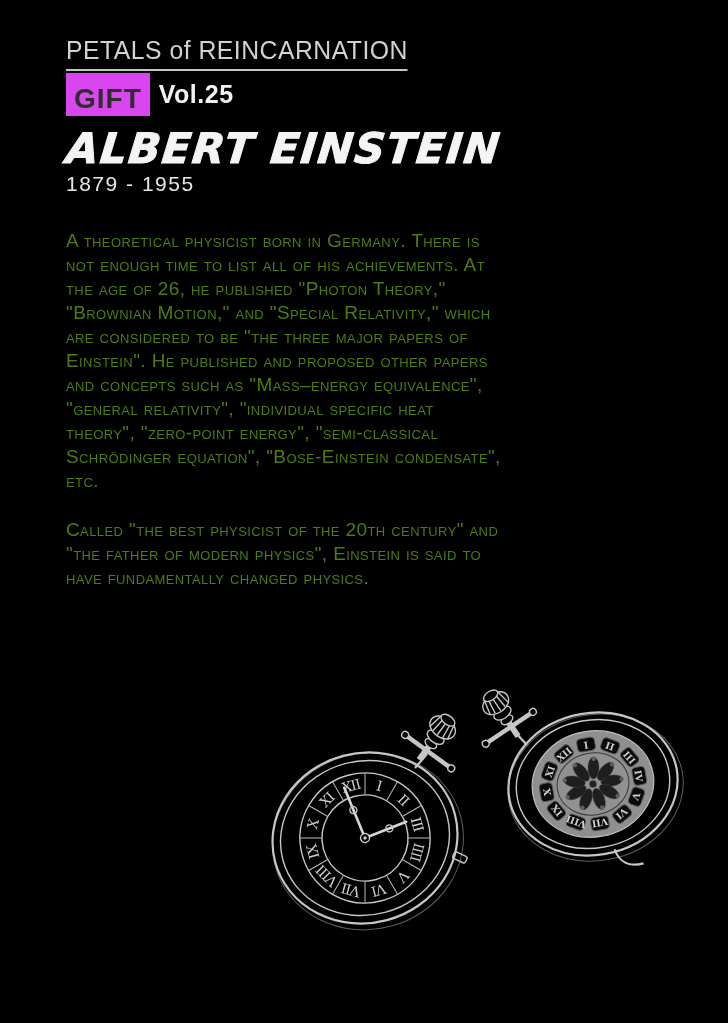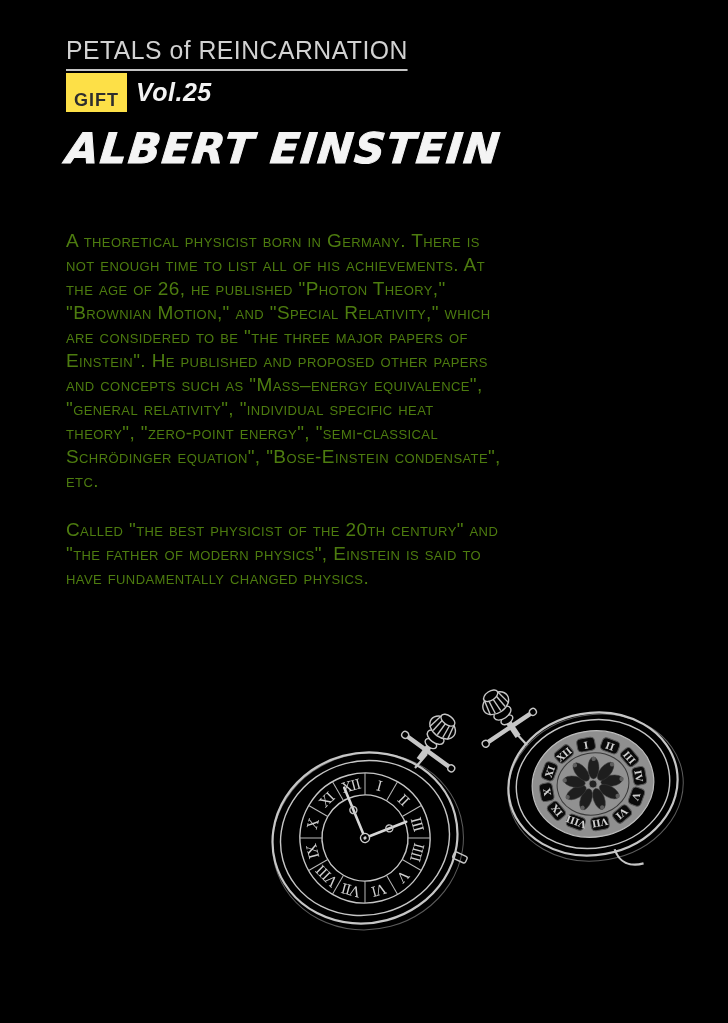--- a/index.html
+++ b/index.html
@@ -5,23 +5,23 @@
   html,body{margin:0;padding:0;background:#000;}
   #page{position:relative;width:728px;height:1023px;background:#000;overflow:hidden;
         font-family:"Liberation Sans",sans-serif;}
 
   
   .series{position:absolute;left:66px;top:36px;display:inline-block;
           font-size:25px;color:#d2d2d2;letter-spacing:.5px;white-space:nowrap;
           padding-bottom:4px;border-bottom:2px solid #c4c4c4;
           transform:scaleX(.99);transform-origin:left top;}
   .badge-row{position:absolute;left:66px;top:73px;display:flex;align-items:center;gap:9px;}
-  .gift{background:#fde047;color:#2e2e2e;font-weight:bold;font-size:18px;
-        padding:18px 8px 3px;letter-spacing:1px;line-height:1;}
-  .vol{color:#f2f2f2;font-weight:bold;font-size:25px;letter-spacing:.5px;font-style:italic;}
+  .gift{background:#d946ef;color:#2e2e2e;font-weight:bold;font-size:28px;
+        padding:12px 8px 3px;letter-spacing:1px;line-height:1;}
+  .vol{color:#f2f2f2;font-weight:bold;font-size:25px;letter-spacing:.5px;}
 
   
   .name{position:absolute;left:64px;top:124px;white-space:nowrap;
         font-family:"DejaVu Sans",sans-serif;font-weight:bold;font-style:oblique;
         font-size:42px;color:#f4f4f4;letter-spacing:1.5px;
         transform:skewX(-6deg);transform-origin:left bottom;
         -webkit-text-stroke:1px #f4f4f4;}
   .years{position:absolute;left:66px;top:172px;font-size:21px;color:#e6e6e6;letter-spacing:1.5px;}
 
   
@@ -53,20 +53,21 @@
 <div id="page">
 
   <div class="series">PETALS of REINCARNATION</div>
 
   <div class="badge-row">
     <span class="gift">GIFT</span>
     <span class="vol">Vol.25</span>
   </div>
 
   <div class="name">ALBERT EINSTEIN</div>
+  <div class="years">1879 - 1955</div>
 
   <div class="bio">
     <p>A theoretical physicist born in Germany. There is
 not enough time to list all of his achievements. At
 the age of 26, he published "Photon Theory,"
 "Brownian Motion," and "Special Relativity," which
 are considered to be "the three major papers of
 Einstein". He published and proposed other papers
 and concepts such as "Mass–energy equivalence",
 "general relativity", "individual specific heat

